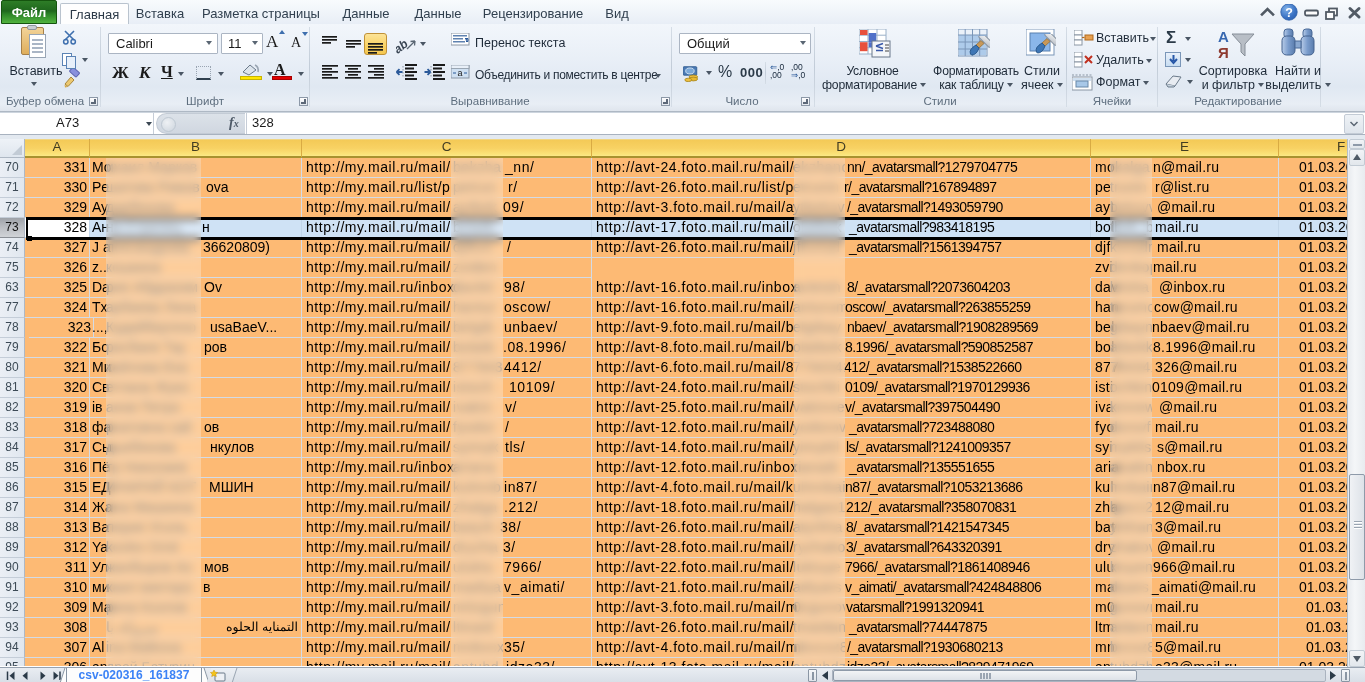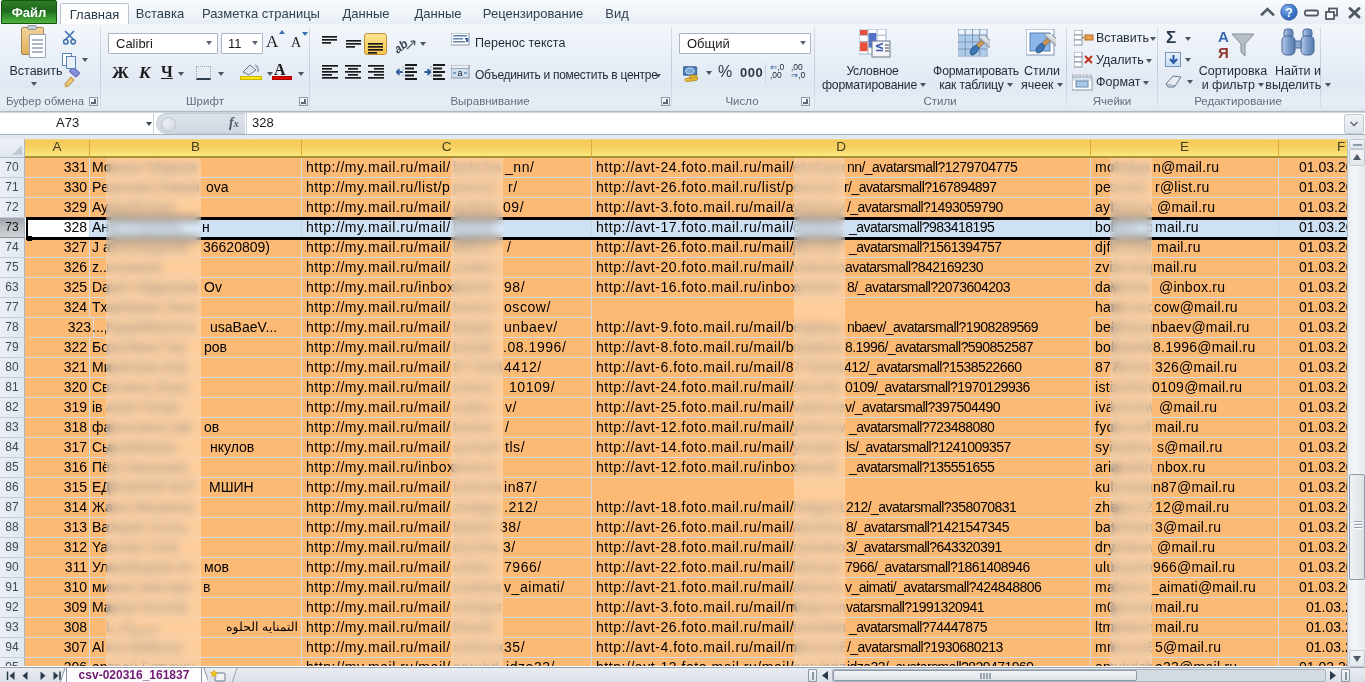--- a/index.html
+++ b/index.html
@@ -49,21 +49,21 @@
 .selbar{position:absolute;left:25.5px;width:1321.5px;background:#000}
 
 .bstrip{position:absolute;top:158px;height:508px;background:rgba(255,255,255,0.28);-webkit-backdrop-filter:blur(4px);backdrop-filter:blur(4px)}
 
 #vsb{left:1347px;top:139px;width:18px;height:528px;background:linear-gradient(90deg,#e8ebef,#f4f6f8 40%,#e8ebef);border-left:1px solid #b5bfc9}
 .sbtn{position:absolute;left:1px;width:16px;background:linear-gradient(#f2f4f7,#e2e7ec);border:1px solid #c2cbd4;border-radius:2px}
 #vthumb{position:absolute;left:1px;top:335px;width:16px;height:106px;background:linear-gradient(90deg,#f0f2f5,#dde2e8);border:1px solid #8e9aa9;border-radius:2px}
 .grip{position:absolute;left:4px;width:8px;border-top:1px solid #9aa5b2;border-bottom:1px solid #fff}
 
 #bottom{left:0;top:667px;width:1365px;height:15px;background:linear-gradient(#e9edf2,#d9dfe7);border-top:1px solid #97a2b0}
-#sheettab{position:absolute;left:66px;top:0px;width:136px;height:15px;background:#fdfdfd;border:1px solid #8794a3;border-top:none;text-align:center;font-size:12px;font-weight:bold;color:#701a75;line-height:14px}
+#sheettab{position:absolute;left:66px;top:0px;width:136px;height:15px;background:#fdfdfd;border:1px solid #8794a3;border-top:none;text-align:center;font-size:12px;font-weight:bold;color:#3b82f6;line-height:14px}
 #htrack{position:absolute;left:832px;top:1px;width:494px;height:13px;background:#d3dae2;border:1px solid #aab3bf;border-radius:2px}
 </style></head><body>
 <div id="win">
 <div id="tabbar" class="abs">
 <div class="tab" id="tfile">Файл</div>
 <div class="tab" id="thome">Главная</div>
 <div class="tab" style="left:90px;width:140px">Вставка</div>
 <div class="tab" style="left:191px;width:140px">Разметка страницы</div>
 <div class="tab" style="left:296px;width:140px">Данные</div>
 <div class="tab" style="left:368px;width:140px">Данные</div>
@@ -423,21 +423,20 @@
 <div class="cell cem" style="left:1066px;width:188px;padding-left:4px">djf<i style="left:19px;width:42px">kvnsdm</i><b style="left:66px">mail.ru</b></div>
 <div class="cell" style="left:1254px;width:125px">
           <b style="left:20px">01.03.201</b>
         </div>
 </div>
 <div class="rhdr" style="top:100px">75</div>
 <div class="grow" style="top:100px">
 <div class="cell num acell" style="left:0;width:65px">326</div>
 <div class="cell" style="left:65px;width:212px;padding-left:2px">z..<i style="left:16px;width:95px">кошкина</i></div>
 <div class="cell curl" style="left:277px;width:290px;padding-left:4px">http://my.mail.ru/mail/<i style="left:151px;width:50px">zviden</i></div>
-<div class="cell curl" style="left:567px;width:499px;padding-left:4px">http://avt-20.foto.mail.ru/mail/<i style="left:201px;width:52px">videnko</i><b class="ds" style="left:253px">avatarsmall?842169230</b></div>
 <div class="cell cem" style="left:1066px;width:188px;padding-left:4px">zvi<i style="left:19px;width:42px">denkop</i><b style="left:62px">mail.ru</b></div>
 <div class="cell" style="left:1254px;width:125px">
           <b style="left:20px">01.03.201</b>
         </div>
 </div>
 <div class="rhdr" style="top:120px">63</div>
 <div class="grow" style="top:120px">
 <div class="cell num acell" style="left:0;width:65px">325</div>
 <div class="cell" style="left:65px;width:212px;padding-left:2px">Da<i style="left:16px;width:95px">рия Абдрахим</i><b style="left:114px">Ov</b></div>
 <div class="cell curl" style="left:277px;width:290px;padding-left:4px">http://my.mail.ru/inbox<i style="left:151px;width:50px">davlet</i><b style="left:202px">98/</b></div>
@@ -445,20 +444,21 @@
 <div class="cell cem" style="left:1066px;width:188px;padding-left:4px">dav<i style="left:19px;width:42px">letsha</i><b style="left:68px">@inbox.ru</b></div>
 <div class="cell" style="left:1254px;width:125px">
           <b style="left:20px">01.03.201</b>
         </div>
 </div>
 <div class="rhdr" style="top:140px">77</div>
 <div class="grow" style="top:140px">
 <div class="cell num acell" style="left:0;width:65px">324</div>
 <div class="cell" style="left:65px;width:212px;padding-left:2px">Tx<i style="left:16px;width:95px">арбаева Лина</i></div>
 <div class="cell curl" style="left:277px;width:290px;padding-left:4px">http://my.mail.ru/mail/<i style="left:151px;width:50px">hantur</i><b style="left:202px">oscow/</b></div>
+<div class="cell curl" style="left:567px;width:499px;padding-left:4px">http://avt-16.foto.mail.ru/mail/<i style="left:201px;width:52px">anturum</i><b class="ds" style="left:253px">oscow/_avatarsmall?263855259</b></div>
 <div class="cell cem" style="left:1066px;width:188px;padding-left:4px">han<i style="left:19px;width:42px">turumo</i><b style="left:63px">cow@mail.ru</b></div>
 <div class="cell" style="left:1254px;width:125px">
           <b style="left:20px">01.03.201</b>
         </div>
 </div>
 <div class="rhdr" style="top:160px">78</div>
 <div class="grow" style="top:160px">
 <div class="cell num acell" style="left:4px;width:65px">323</div>
 <div class="cell" style="left:65px;width:212px;padding-left:2px">...,<i style="left:16px;width:95px">Кудайбергено</i><b style="left:120px">usaBaeV...</b></div>
 <div class="cell curl" style="left:277px;width:290px;padding-left:4px">http://my.mail.ru/mail/<i style="left:151px;width:50px">belgib</i><b style="left:202px">unbaev/</b></div>
@@ -543,20 +543,21 @@
 <div class="cell cem" style="left:1066px;width:188px;padding-left:4px">aria<i style="left:19px;width:42px">anaikn</i><b style="left:66px">nbox.ru</b></div>
 <div class="cell" style="left:1254px;width:125px">
           <b style="left:20px">01.03.201</b>
         </div>
 </div>
 <div class="rhdr" style="top:320px">86</div>
 <div class="grow" style="top:320px">
 <div class="cell num acell" style="left:0;width:65px">315</div>
 <div class="cell" style="left:65px;width:212px;padding-left:2px">ЕД<i style="left:16px;width:95px">ИНАРИЙ КОТ</i><b style="left:119px">МШИН</b></div>
 <div class="cell curl" style="left:277px;width:290px;padding-left:4px">http://my.mail.ru/mail/<i style="left:151px;width:50px">kulmnb</i><b style="left:202px">in87/</b></div>
+<div class="cell curl" style="left:567px;width:499px;padding-left:4px">http://avt-4.foto.mail.ru/mail/k<i style="left:201px;width:52px">ulmnbai</i><b class="ds" style="left:253px">n87/_avatarsmall?1053213686</b></div>
 <div class="cell cem" style="left:1066px;width:188px;padding-left:4px">kul<i style="left:19px;width:42px">mnbain</i><b style="left:62px">n87@mail.ru</b></div>
 <div class="cell" style="left:1254px;width:125px">
           <b style="left:20px">01.03.201</b>
         </div>
 </div>
 <div class="rhdr" style="top:340px">87</div>
 <div class="grow" style="top:340px">
 <div class="cell num acell" style="left:0;width:65px">314</div>
 <div class="cell" style="left:65px;width:212px;padding-left:2px">Жа<i style="left:16px;width:95px">нна Мишкина</i></div>
 <div class="cell curl" style="left:277px;width:290px;padding-left:4px">http://my.mail.ru/mail/<i style="left:151px;width:50px">zhalga</i><b style="left:202px">.212/</b></div>

